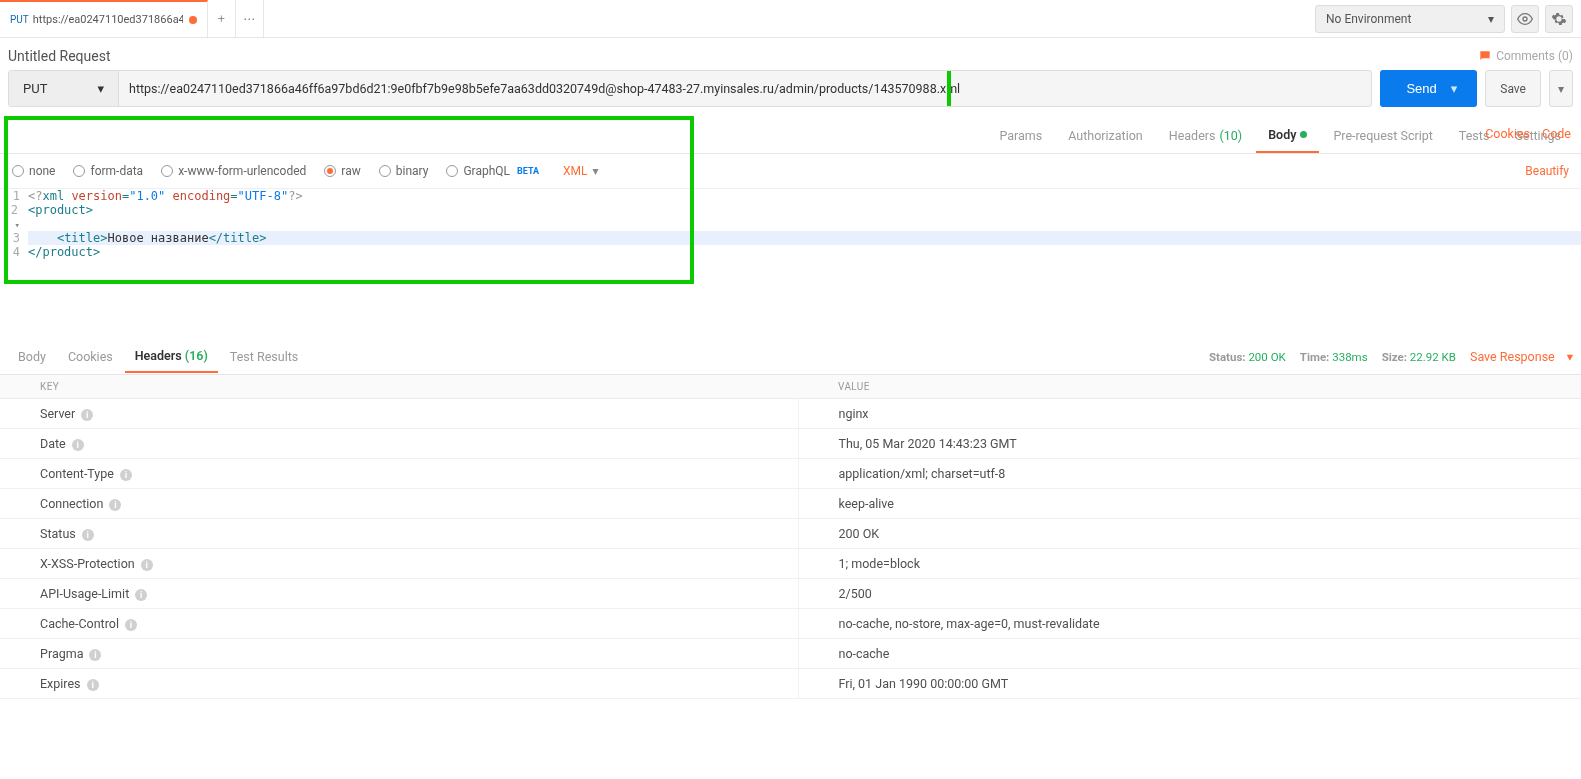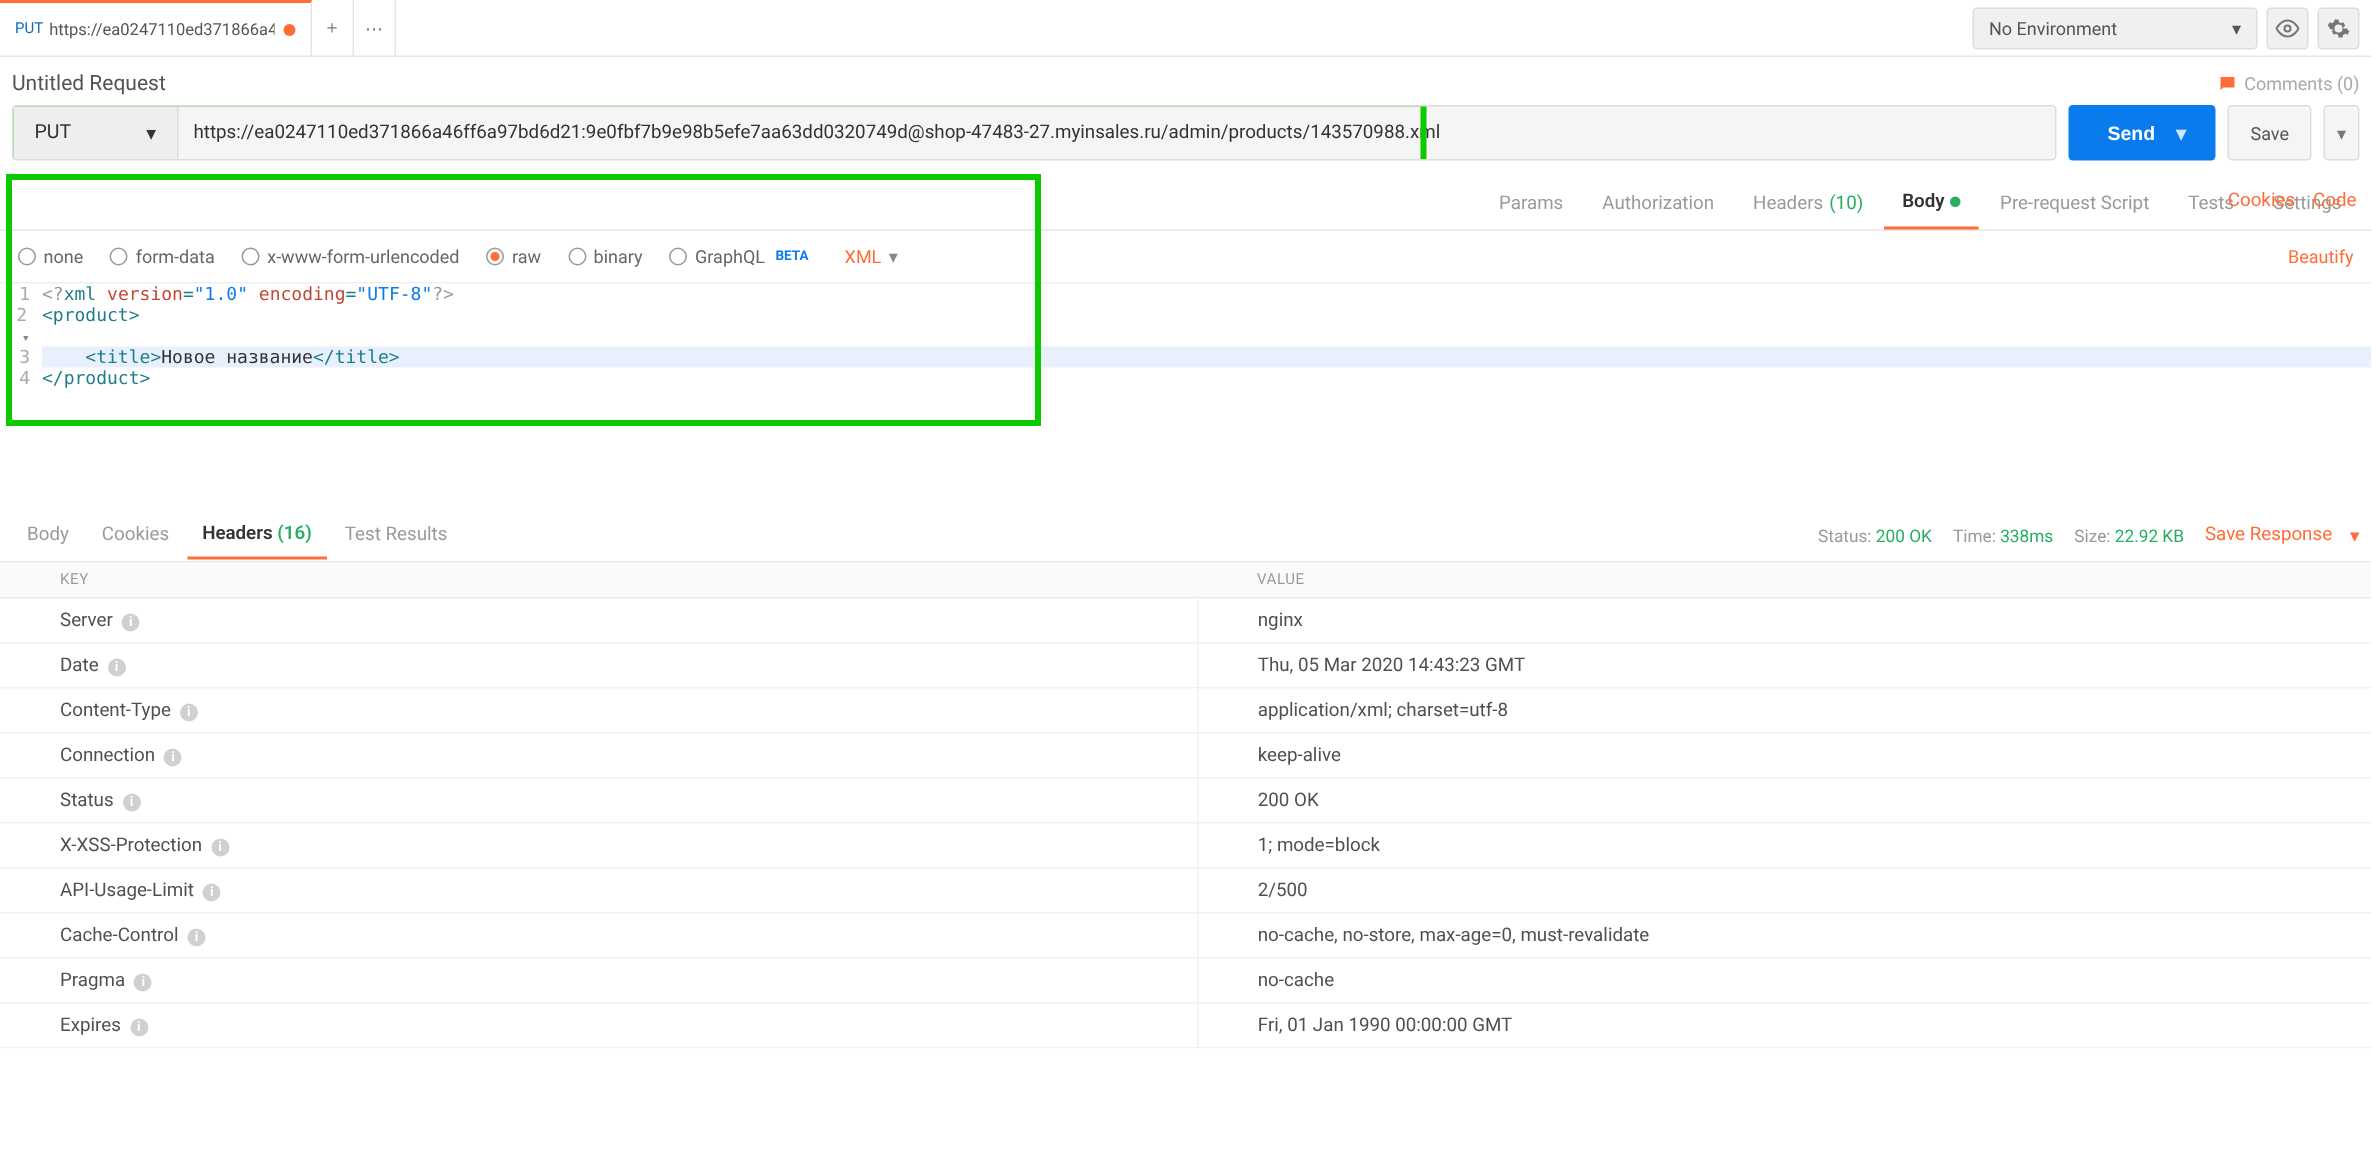--- a/index.html
+++ b/index.html
@@ -16,21 +16,21 @@
 .icon-btn { width: 28px; height: 28px; display: flex; align-items: center; justify-content: center; color: #777; cursor: pointer; background: #f0f0f0; border: 1px solid #ddd; border-radius: 3px; }
 .title-row { display: flex; justify-content: space-between; align-items: center; padding: 10px 8px 6px; }
 .title-row .title { font-size: 14px; color: #535353; }
 .comments { color: #a9a9a9; font-size: 12px; display: flex; align-items: center; gap: 4px; }
 .comments svg { fill: #ff6c37; }
 .url-row { display: flex; align-items: stretch; gap: 8px; padding: 0 8px 10px; }
 .method-url-wrap { display: flex; flex: 1; border: 1px solid #ddd; background: #f5f5f5; border-radius: 3px; overflow: hidden; position: relative; }
 .highlight-method-url { position: absolute; top: -4px; left: -4px; height: calc(100% + 8px); border: 4px solid #0bcb00; pointer-events: none; z-index: 5; width: 946px; }
 .method-select { display: flex; align-items: center; gap: 8px; padding: 0 14px; border-right: 1px solid #ddd; background: #eeeeee; font-size: 13px; color: #333; width: 110px; justify-content: space-between; }
 .url-input { flex: 1; border: none; background: transparent; padding: 10px 10px; font-size: 12.5px; color: #333; outline: none; font-family: inherit; }
-.send-btn { background: #097bed; color: #fff; border: none; border-radius: 3px; padding: 0 20px 0 26px; font-size: 13px; font-weight: 700; display: flex; align-items: center; gap: 14px; cursor: pointer; }
+.send-btn { background: #097bed; color: #fff; border: none; border-radius: 3px; padding: 0 20px 0 26px; font-size: 13px; font-weight: 400; display: flex; align-items: center; gap: 14px; cursor: pointer; }
 .send-btn .chev { opacity: .8; }
 .save-btn { background: #f5f5f5; border: 1px solid #ddd; border-radius: 3px; padding: 0 14px; display: flex; align-items: center; gap: 12px; color: #555; cursor: pointer; }
 .save-split { background: #f5f5f5; border: 1px solid #ddd; border-radius: 3px; padding: 0 8px; display: flex; align-items: center; color: #777; cursor: pointer; }
 .req-tabs-row { position: relative; border-bottom: 1px solid #e6e6e6; }
 .req-tabs { display: flex; gap: 2px; padding: 0 8px; justify-content: flex-end; }
 .req-tab { padding: 10px 12px 9px; color: #9a9a9a; cursor: pointer; font-size: 12.5px; display: flex; align-items: center; gap: 4px; }
 .req-tab.active { color: #333; font-weight: 600; border-bottom: 2px solid #ff6c37; }
 .req-tab .count { color: #27ae60; }
 .req-tab .green-dot { width: 7px; height: 7px; border-radius: 50%; background: #27ae60; }
 .links-right { position: absolute; right: 10px; top: 9px; display: flex; gap: 12px; color: #ff6c37; font-size: 12.5px; }
@@ -53,21 +53,21 @@
 .t-tag { color: #1c7d8a; }
 .t-attr { color: #c34632; }
 .t-str { color: #097bed; }
 .t-text { color: #333; }
 .space-after-editor { height: 80px; }
 .response-bar { display: flex; align-items: center; border-bottom: 1px solid #e6e6e6; padding: 0 8px; height: 36px; gap: 2px; }
 .resp-tab { padding: 8px 10px; color: #9a9a9a; cursor: pointer; font-size: 12.5px; }
 .resp-tab.active { color: #333; border-bottom: 2px solid #ff6c37; font-weight: 600; }
 .resp-tab .count { color: #27ae60; }
 .resp-right { margin-left: auto; display: flex; align-items: center; gap: 14px; color: #666; font-size: 11.5px; }
-.resp-right b { color: #9a9a9a; font-weight: normal; }
+.resp-right b { color: #9a9a9a; font-weight: bold; }
 .resp-right .ok { color: #27ae60; }
 .save-response { color: #ff6c37; font-size: 12.5px; display: flex; align-items: center; gap: 12px; cursor: pointer; }
 .headers-table { width: 100%; border-collapse: collapse; table-layout: fixed; }
 .headers-table col.key-col { width: 798px; }
 .headers-table th { text-align: left; font-weight: normal; font-size: 10px; color: #9a9a9a; letter-spacing: .4px; padding: 6px 8px 6px 40px; border-bottom: 1px solid #eaeaea; background: #fafafa; }
 .headers-table td { padding: 7px 8px 7px 40px; border-bottom: 1px solid #f1f1f1; color: #505050; font-size: 12.5px; }
 .headers-table td:first-child { border-right: 1px solid #f1f1f1; }
 .info-icon { display: inline-flex; width: 12px; height: 12px; border-radius: 50%; background: #d0d0d0; color: #fff; align-items: center; justify-content: center; font-size: 9px; margin-left: 6px; font-weight: bold; }
 .arrow-annotation { position: relative; }
 </style>

